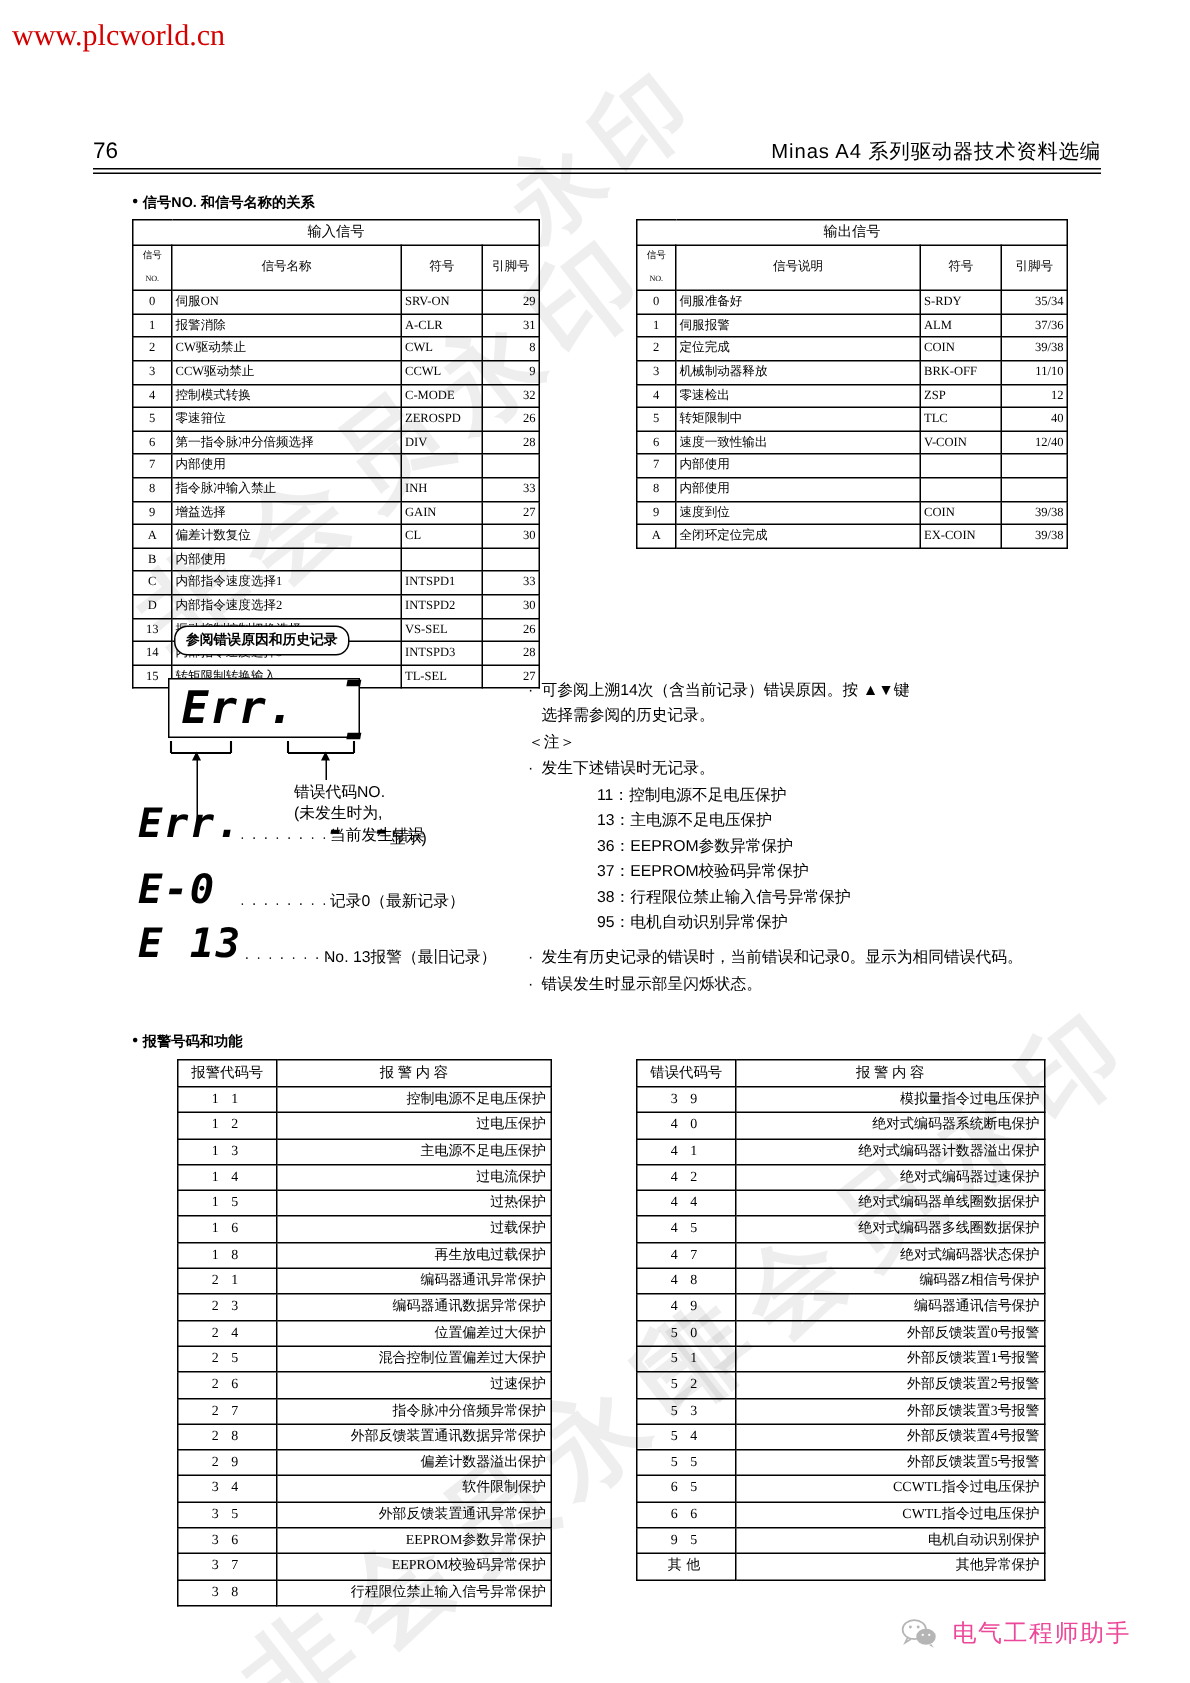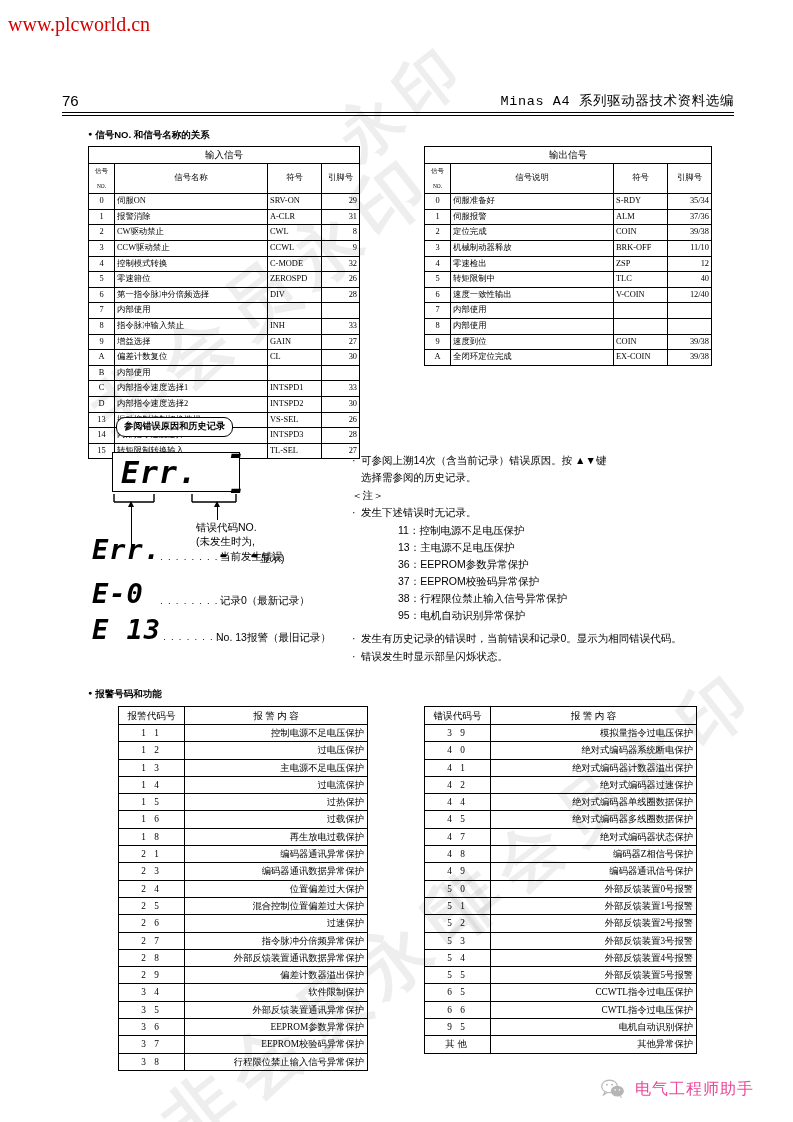--- a/index.html
+++ b/index.html
@@ -43,21 +43,21 @@
     position: absolute; left: 62px; top: 92px; width: 672px;
     z-index: 3;
   }
   .hdr-row {
     display: flex; align-items: flex-start; justify-content: space-between;
     padding-bottom: 2px;
   }
   .page-num { font-size: 15px; font-family: "Liberation Sans", sans-serif; }
   .hdr-title {
     font-size: 13.5px; letter-spacing: 0.6px;
-    font-family: Liberation Mono, monospace;
+    font-family: Liberation Sans, sans-serif;
   }
   .hdr-rule-thick { border-top: 1.6px solid #000; }
   .hdr-rule-thin  { border-top: 0.9px solid #000; margin-top: 1.6px; }
 
   
   .bullet-head {
     font-size: 9.5px; font-family: "Liberation Sans", sans-serif;
     font-weight: bold; position: absolute; z-index: 3;
   }
   .bullet-head::before { content: "\25CF"; font-size: 7px; margin-right: 3px; vertical-align: 2px; }

